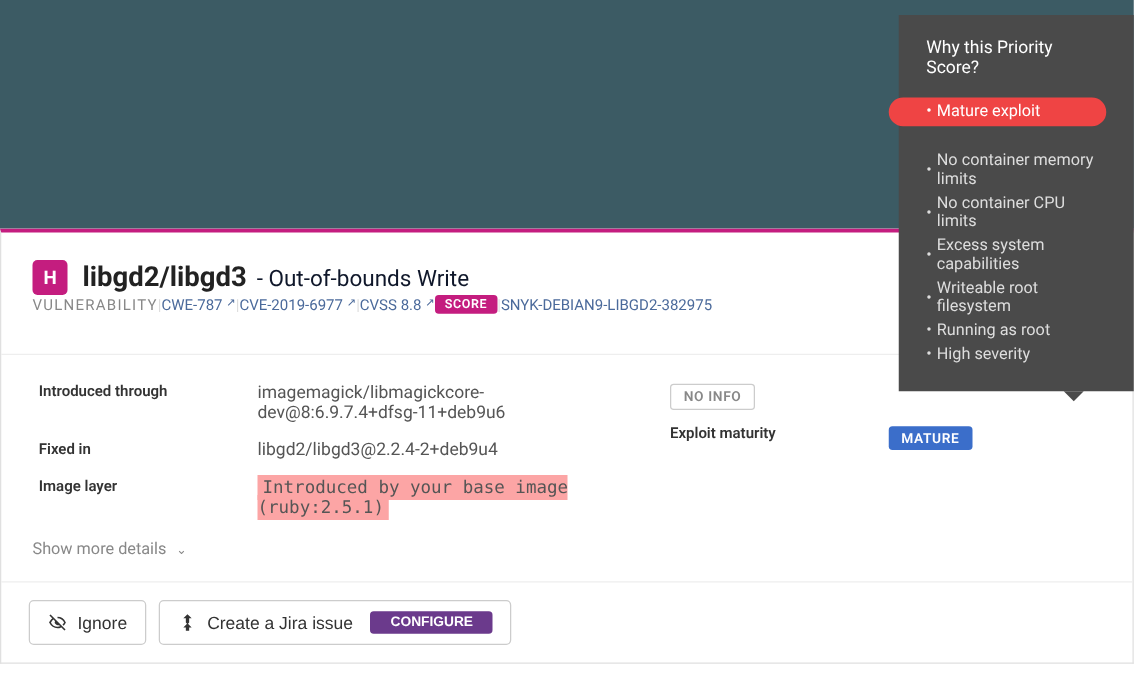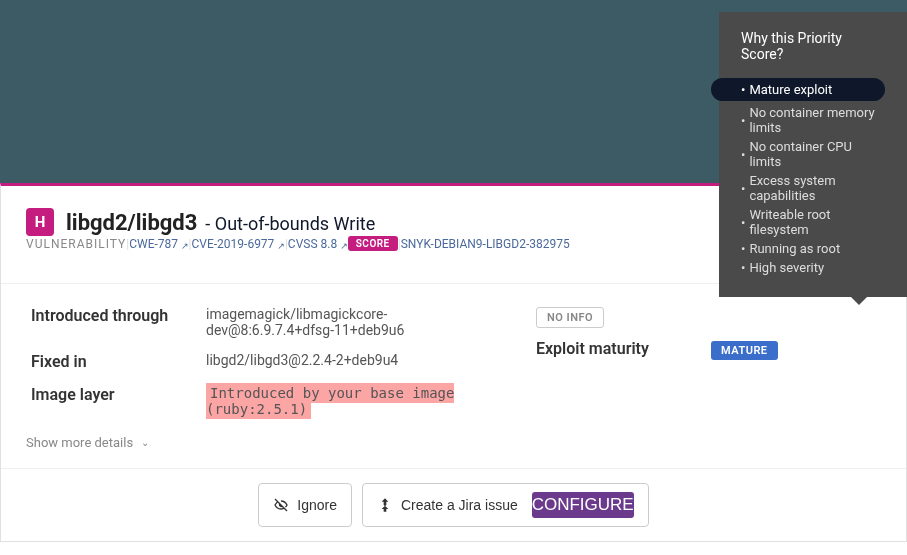--- a/index.html
+++ b/index.html
@@ -2,54 +2,54 @@
 <html><head>
 <meta charset="utf-8">
 <style>
 *{margin:0;padding:0;box-sizing:border-box}
 body{font-family:-apple-system,BlinkMacSystemFont,"Segoe UI",Roboto,sans-serif;background:#fff;width:907px;height:555px;overflow:hidden;position:relative}
 .dark-banner{background:#3c5b64;height:183px;width:100%;position:relative}
 .tooltip{position:absolute;top:12px;right:0;background:#4a4a4a;color:#ddd;padding:18px 22px;width:188px;z-index:10;font-size:13px}
 .tooltip-title{font-size:14px;color:#fff;margin-bottom:16px}
 .tooltip-item{display:flex;align-items:center;margin-bottom:4px;font-size:13px}
 .tooltip-bullet{margin-right:4px}
-.tooltip-highlight{background:#0f172a;padding:4px 10px;border-radius:14px;color:#fff;position:relative;margin-left:-30px;padding-left:30px;margin-bottom:4px}
+.tooltip-highlight{background:#ef4444;padding:4px 10px;border-radius:14px;color:#fff;position:relative;margin-left:-30px;padding-left:30px;margin-bottom:20px}
 .tooltip::after{content:"";position:absolute;bottom:-8px;right:40px;border-left:8px solid transparent;border-right:8px solid transparent;border-top:8px solid #4a4a4a}
 .card{background:#fff;border:1px solid #e0e0e0;border-top:3px solid #c41d7f;margin:0;position:relative}
 .card-body{padding:22px 25px 18px}
 .head-row{display:flex;align-items:flex-start;justify-content:space-between}
 .head-left{display:flex;align-items:center;gap:12px}
 .sev-badge{width:28px;height:28px;background:#c41d7f;color:#fff;display:flex;align-items:center;justify-content:center;border-radius:4px;font-weight:700;font-size:15px}
 .title{font-size:22px;font-weight:700;color:#222}
 .subtitle{font-size:18px;color:#0f172a;font-weight:400;margin-left:4px}
 .meta-row{display:flex;align-items:center;font-size:12px;color:#888}
 .meta-label{letter-spacing:1px}
-.meta-link{color:#4b6a9b;text-decoration:none;display:flex;align-items:flex-end;gap:3px}
+.meta-link{color:#4b6a9b;text-decoration:none;display:flex;align-items:flex-start;gap:3px}
 .ext{font-size:9px}
 .pipe{color:#ddd}
 .high-badge{background:#c41d7f;color:#fff;padding:2px 8px;border-radius:3px;font-size:10px;font-weight:600;letter-spacing:0.5px}
 .score-box{text-align:right}
 .score-lbl{font-size:11px;letter-spacing:2px;color:#888}
 .score-val{font-size:34px;font-weight:700;color:#333}
 .divider{border-top:1px solid #eee;margin:22px -25px 0}
 .details{display:flex;gap:50px;padding:22px 5px 0}
 .col{flex:1}
 .detail-row{display:flex;margin-bottom:14px}
-.dk{width:175px;font-weight:600;font-size:16px;color:#333}
+.dk{width:175px;font-weight:600;font-size:12px;color:#333}
 .dv{flex:1;font-size:14px;color:#555}
 .code{font-family:ui-monospace,Menlo,monospace;background:#fca5a5;padding:2px 4px;font-size:14px}
 .col2{width:340px}
 .pill{padding:3px 10px;border-radius:3px;font-size:11px;font-weight:600;letter-spacing:0.5px}
 .pill-gray{background:#fff;border:1px solid #ccc;color:#888}
 .pill-blue{background:#3b6eca;color:#fff}
 .show-more{color:#888;font-size:13px;display:flex;align-items:center;gap:8px;margin-top:4px;cursor:pointer}
 .chev{font-size:10px}
-.footer{border-top:1px solid #eee;padding:14px 22px;display:flex;justify-content:center;gap:10px}
+.footer{border-top:1px solid #eee;padding:14px 22px;display:flex;justify-content:flex-start;gap:10px}
 .btn{border:1px solid #ccc;background:#fff;padding:8px 14px;border-radius:4px;font-size:14px;color:#333;cursor:pointer;display:flex;align-items:center;gap:8px}
-.btn-config{background:#6b3a8c;color:#fff;padding:3px 0;border-radius:3px;font-size:17px;font-weight:400;margin-left:6px}
+.btn-config{background:#6b3a8c;color:#fff;padding:3px 16px;border-radius:3px;font-size:11px;font-weight:700;margin-left:6px}
 .icon{width:16px;height:16px;display:inline-flex;align-items:center;justify-content:center}
 </style>
 </head>
 <body>
 
 <div class="dark-banner">
   <div class="tooltip">
     <div class="tooltip-title">Why this Priority Score?</div>
     <div class="tooltip-highlight"><span class="tooltip-bullet">•</span><span>Mature exploit</span></div>
     <div class="tooltip-item">

